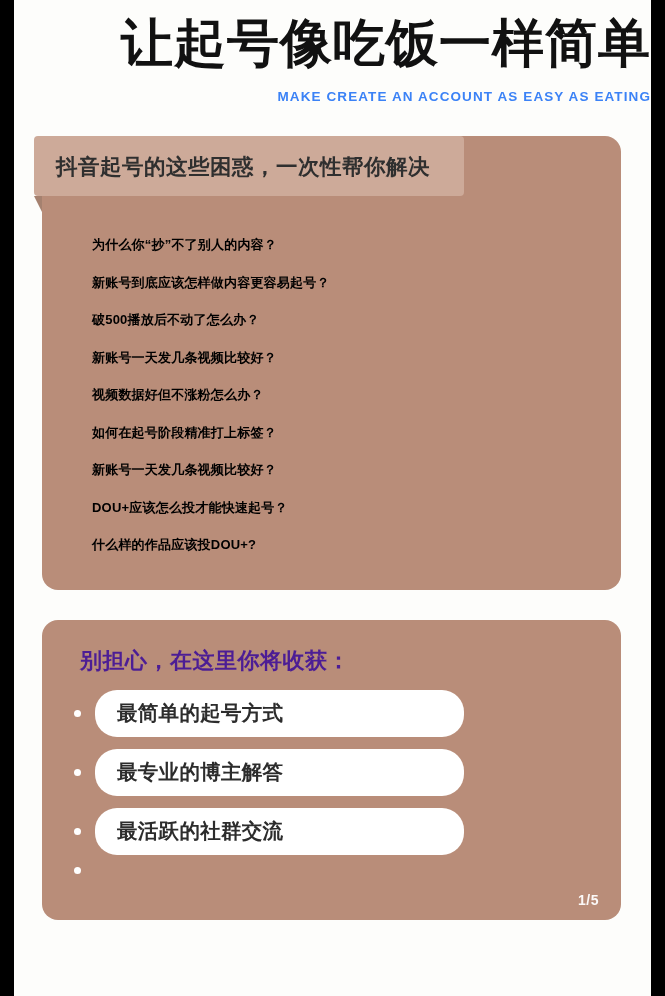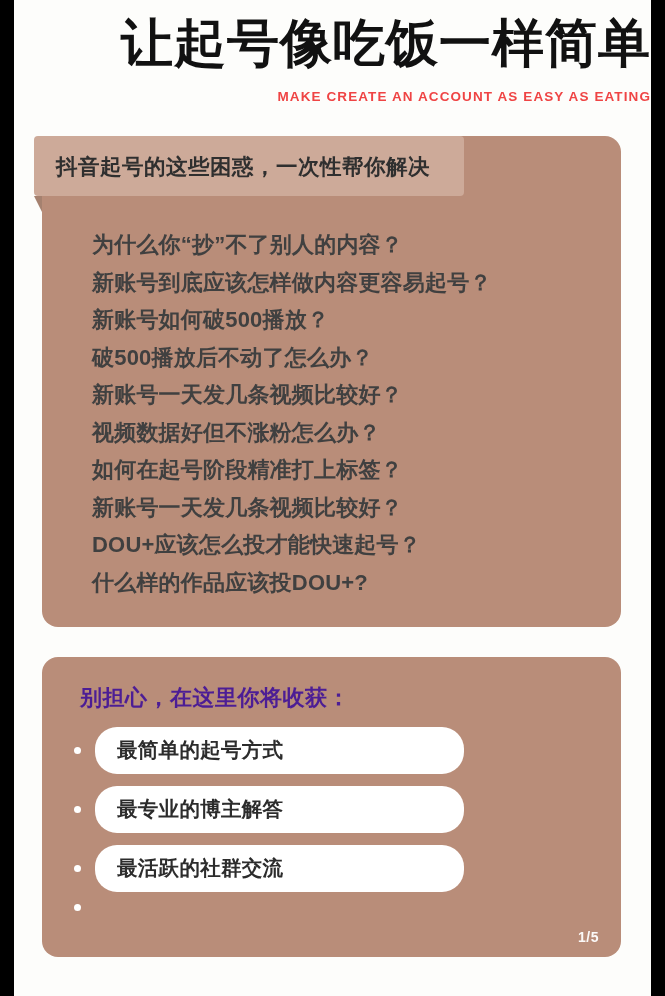--- a/index.html
+++ b/index.html
@@ -43,21 +43,21 @@
     letter-spacing: 1px;
     color: #111111;
     margin: 0;
     white-space: nowrap;
   }
   .title-en {
     font-family: "Liberation Sans", sans-serif;
     font-weight: bold;
     font-size: 13.5px;
     letter-spacing: 1.1px;
-    color: #ef4444;
+    color: #3b82f6;
     margin-top: 17px;
   }
 
   
   .card-questions {
     position: relative;
     margin: 48px 30px 0 28px;
     background: #b98d79;
     border-radius: 16px;
     padding: 0 0 26px 0;
@@ -87,23 +87,23 @@
     height: 0;
     border-top: 16px solid #a5816f;
     border-left: 8px solid transparent;
   }
   .q-list {
     margin: 30px 0 0 0;
     padding: 0 20px 0 50px;
     list-style: none;
   }
   .q-list li {
-    font-size: 22px;
-    font-weight: bold;
-    color: #404040;
+    font-size: 13px;
+    font-weight: bold;
+    color: #000000;
     line-height: 37.5px;
     letter-spacing: 0.2px;
     white-space: nowrap;
   }
 
   
   .card-gains {
     position: relative;
     margin: 30px 30px 0 28px;
     background: #b98d79;
@@ -168,21 +168,20 @@
     </div>
 
     <div class="card-questions">
       <div class="ribbon">
         <div class="ribbon-text">抖音起号的这些困惑，一次性帮你解决</div>
         <div class="ribbon-tail"></div>
       </div>
       <ul class="q-list">
         <li>为什么你“抄”不了别人的内容？</li>
         <li>新账号到底应该怎样做内容更容易起号？</li>
-        <li>新账号如何破500播放？</li>
         <li>破500播放后不动了怎么办？</li>
         <li>新账号一天发几条视频比较好？</li>
         <li>视频数据好但不涨粉怎么办？</li>
         <li>如何在起号阶段精准打上标签？</li>
         <li>新账号一天发几条视频比较好？</li>
         <li>DOU+应该怎么投才能快速起号？</li>
         <li>什么样的作品应该投DOU+?</li>
       </ul>
     </div>
 

